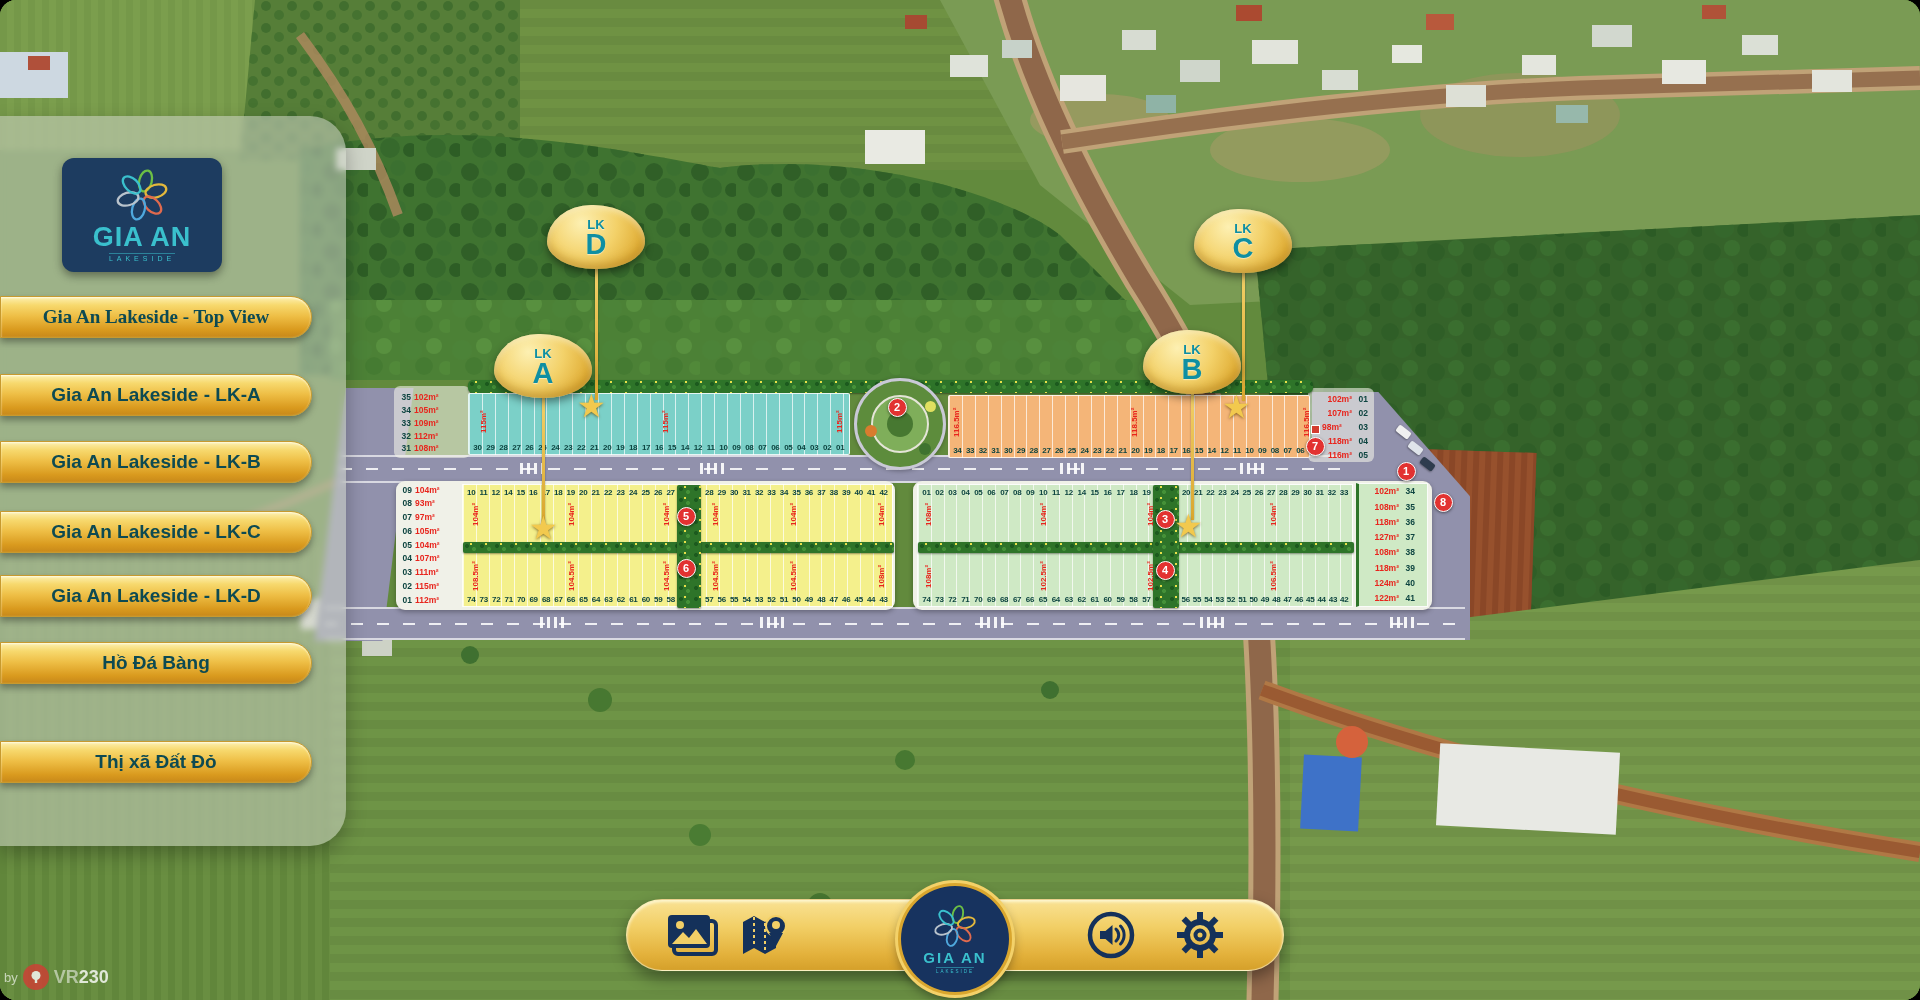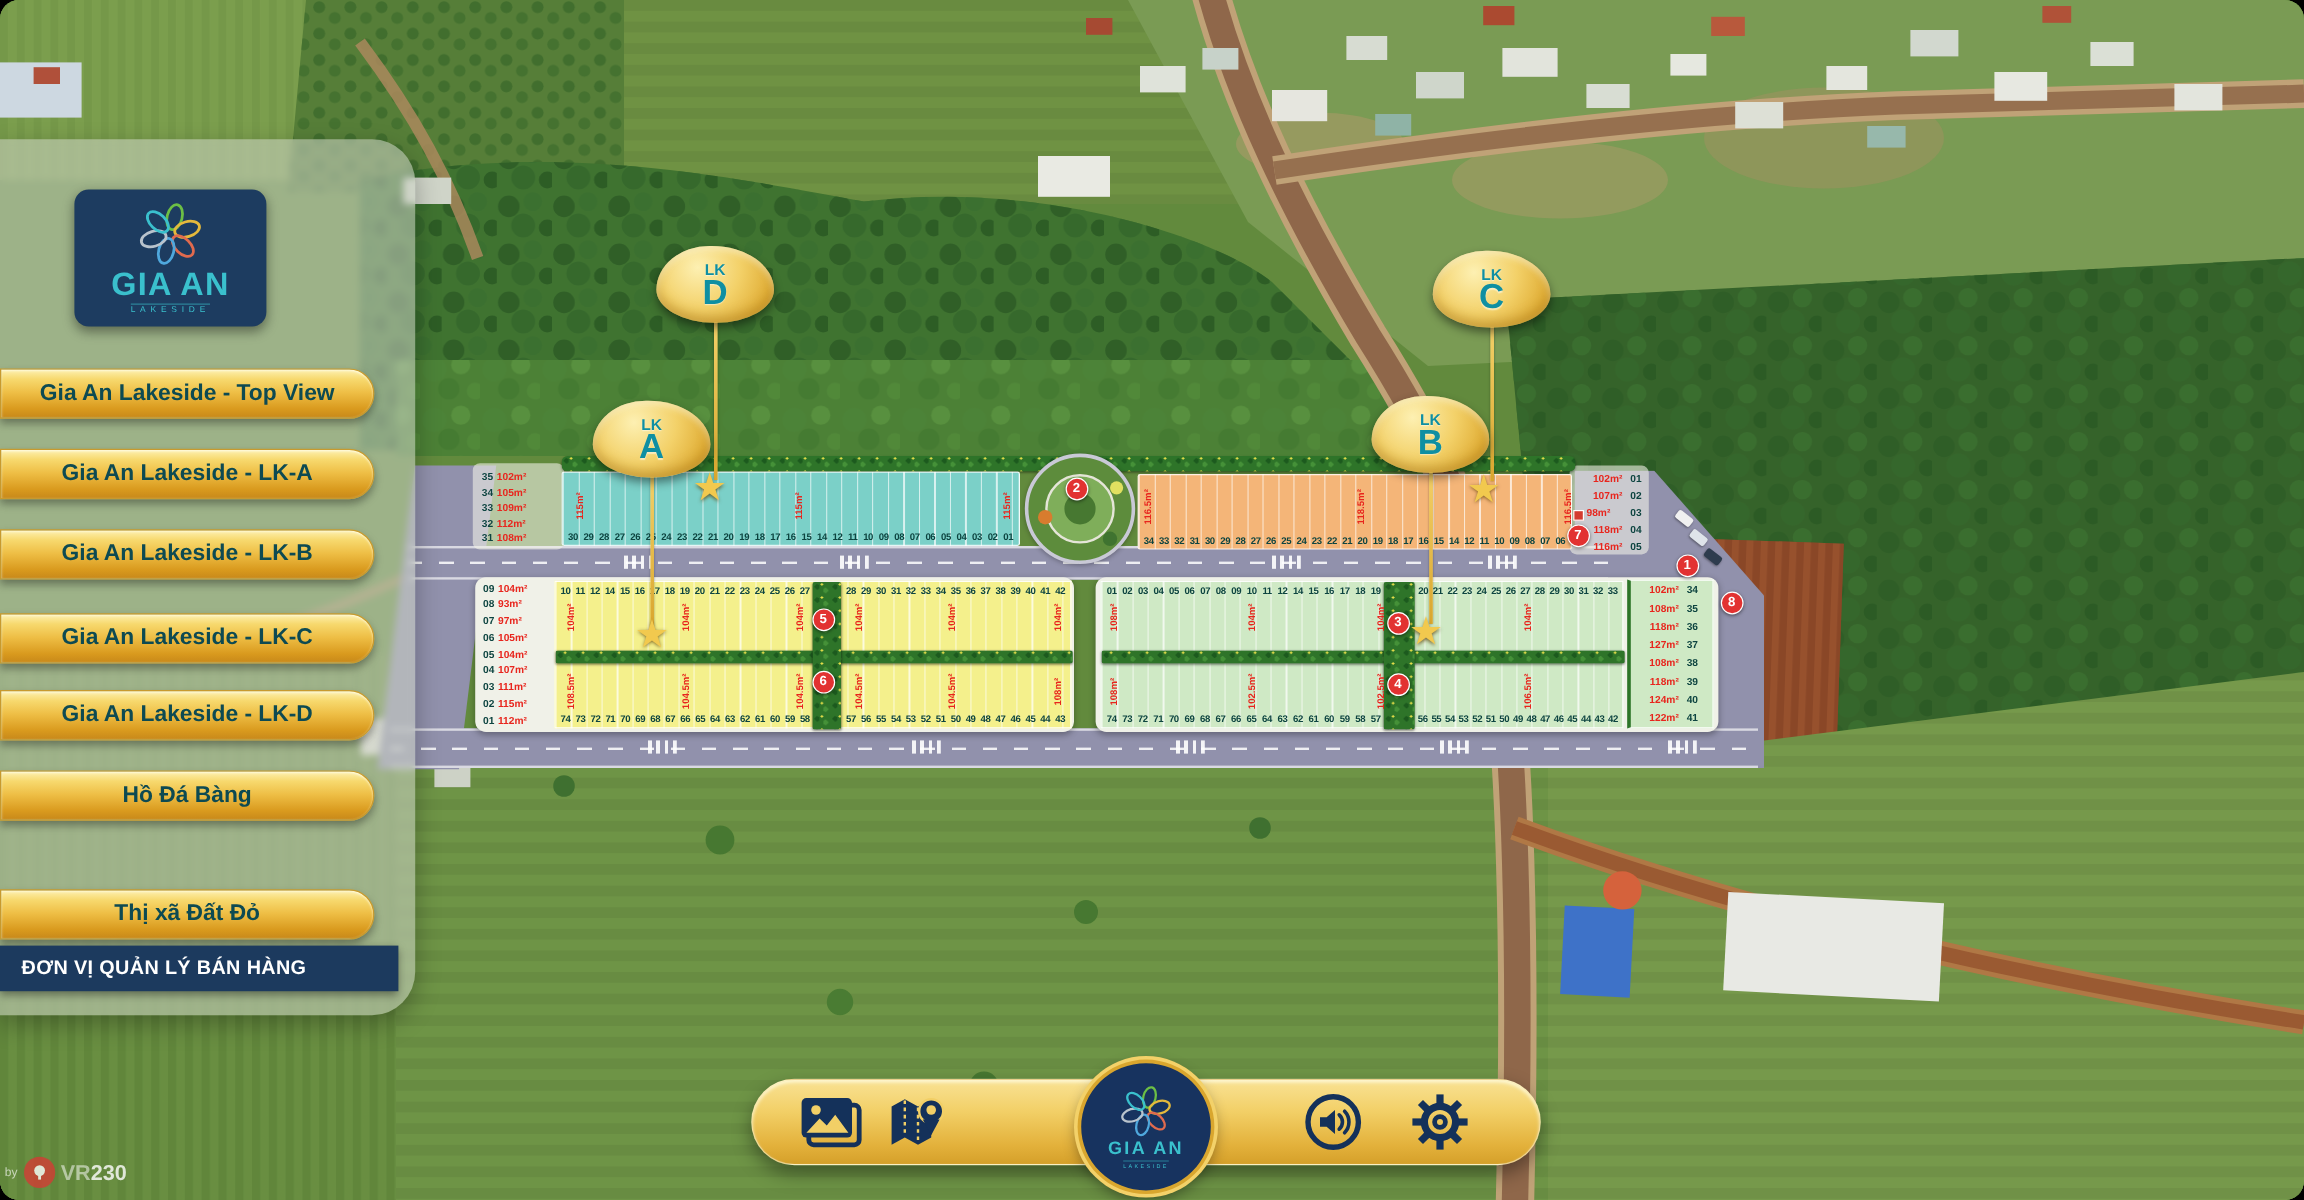--- a/index.html
+++ b/index.html
@@ -72,21 +72,21 @@
     border:1px solid rgba(255,255,240,.5);box-shadow:0 7px 16px rgba(0,0,0,.4), inset 0 2px 3px rgba(255,255,235,.7);}
   .tool-btn{position:absolute;top:50%;transform:translateY(-50%);background:none;border:none;padding:0;cursor:pointer;line-height:0;}
   .center-logo{position:absolute;left:50%;top:-17px;transform:translateX(-50%);width:114px;height:112px;border-radius:50%;
     background:#17335f;border:3px solid #d9a62e;box-shadow:0 0 0 3px #f3d169, 0 5px 12px rgba(0,0,0,.45);
     display:flex;flex-direction:column;align-items:center;justify-content:center;cursor:pointer;}
   .center-logo .brand{font-size:15px;letter-spacing:2px;}
   .center-logo .brand-sub{font-size:4.5px;letter-spacing:2px;}
 
   
   .watermark{position:absolute;left:4px;bottom:10px;display:flex;align-items:center;gap:5px;opacity:.8;}
-  .wm-by{color:rgba(255,255,255,.8);font-size:10px;}
+  .wm-by{color:rgba(255,255,255,.8);font-size:13px;}
   .wm-badge{width:26px;height:26px;border-radius:50%;background:#d23c35;display:flex;align-items:center;justify-content:center;}
   .wm-text{font-size:18px;line-height:1;}
   .wm-vr{color:rgba(255,255,255,.65);font-weight:600;margin-top:37px;}
   .wm-360{color:#fff;font-weight:800;}
 </style>
 </head>
 <body>
 
 <div class="stage">
 
@@ -653,29 +653,28 @@
           <ellipse cx="30" cy="13" rx="6.5" ry="11" stroke="#e06a4e" transform="rotate(134 30 28)"></ellipse>
           <ellipse cx="30" cy="13" rx="6.5" ry="11" stroke="#4fa8dd" transform="rotate(194 30 28)"></ellipse>
           <ellipse cx="30" cy="13" rx="6.5" ry="11" stroke="#b9c3cc" transform="rotate(254 30 28)"></ellipse>
           <ellipse cx="30" cy="13" rx="6.5" ry="11" stroke="#3ac0cd" transform="rotate(314 30 28)"></ellipse>
         </g>
       </svg>
       <div class="brand">GIA AN</div>
       <div class="brand-sub">LAKESIDE</div>
     </div>
     <nav id="side-nav">
-        <button class="gbtn" style="top: 191px;">Gia An Lakeside - Top View</button>
+        <button class="gbtn" style="top: 180px; font-family: Liberation Serif, serif;">Gia An Lakeside - Top View</button>
         <button class="gbtn" style="top: 258px;">Gia An Lakeside - LK-A</button>
         <button class="gbtn" style="top: 325px;">Gia An Lakeside - LK-B</button>
         <button class="gbtn" style="top: 395px;">Gia An Lakeside - LK-C</button>
         <button class="gbtn" style="top: 459px;">Gia An Lakeside - LK-D</button>
         <button class="gbtn" style="top: 526px;">Hồ Đá Bàng</button>
         <button class="gbtn" style="top: 625px;">Thị xã Đất Đỏ</button>
       </nav>
-    <button class="manager">ĐƠN VỊ QUẢN LÝ BÁN HÀNG</button>
   </aside>
 
   <div class="toolbar">
     <button class="tool-btn" style="left:38px;">
       <svg width="54" height="46" viewBox="0 0 54 46">
         <rect x="9" y="9" width="42" height="33" rx="4" fill="none" stroke="#14315a" stroke-width="4"></rect>
         <rect x="3" y="3" width="42" height="33" rx="4" fill="#14315a"></rect>
         <circle cx="15" cy="13" r="4" fill="#f2cf66"></circle>
         <path d="M7 32 L18 20 L24 26 L31 17 L42 32 Z" fill="#f2cf66"></path>
       </svg>

